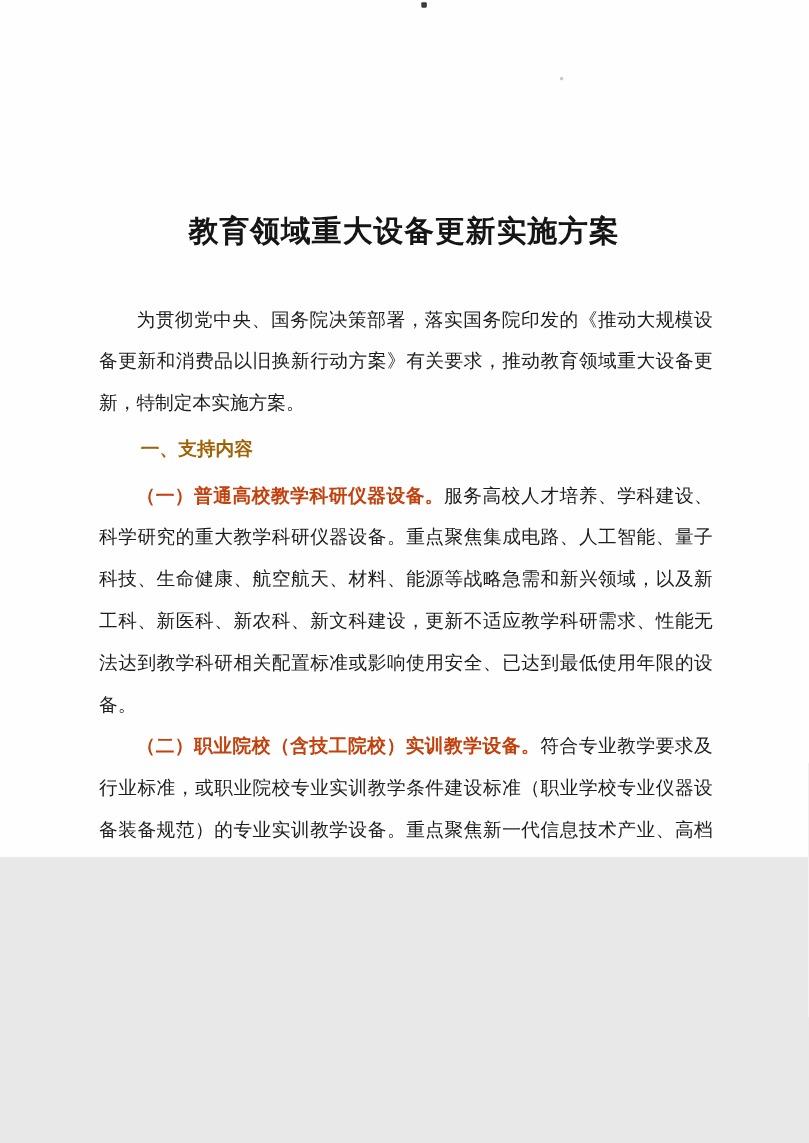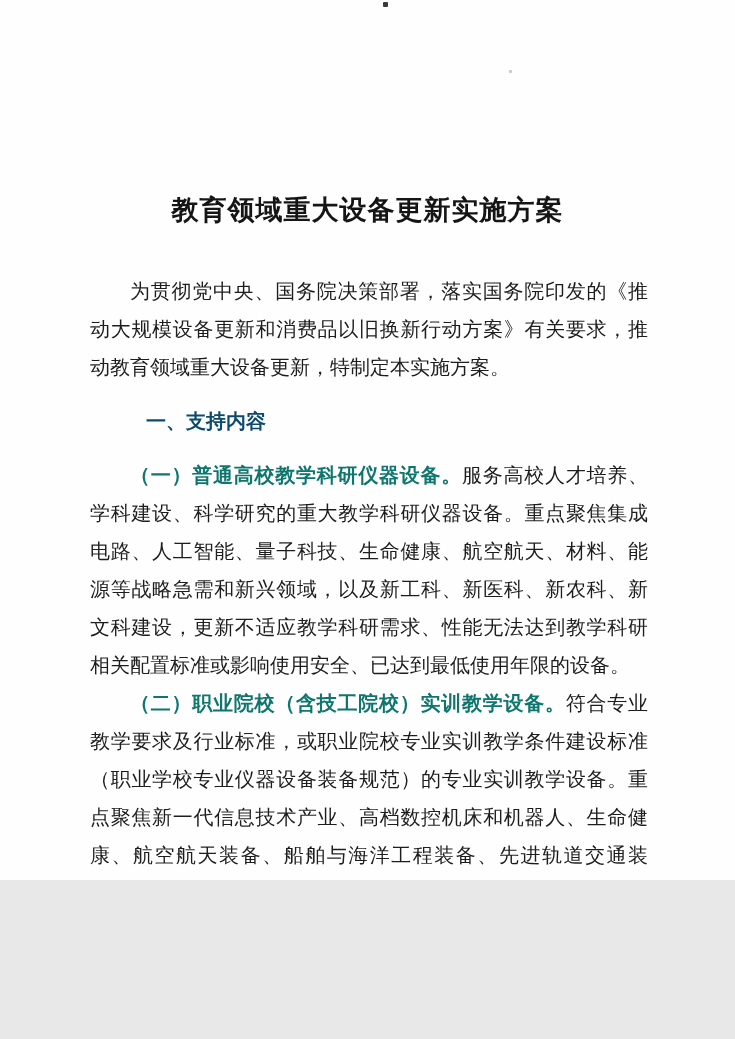--- a/index.html
+++ b/index.html
@@ -3,21 +3,21 @@
 <meta charset="utf-8">
 <style>
   html, body {
     margin: 0;
     padding: 0;
     background: #e8e8e8;
   }
   .page {
     position: relative;
     width: 735px;
-    height: 880px;
+    height: 779px;
     margin: 0 auto;
     background: #fefefe;
     overflow: hidden;
     color: #1c1c1c;
   }
   
   .speck {
     position: absolute;
     background: #3a3a3a;
     border-radius: 1px;
@@ -38,41 +38,41 @@
     font-size: 27px;
     letter-spacing: 1px;
     color: #151515;
   }
   .doc-body {
     position: absolute;
     top: 272px;
     left: 90px;
     width: 558px;
     font-family: "DejaVu Serif", "Liberation Serif", serif;
-    font-size: 20px;
+    font-size: 17px;
     line-height: 38px;
     text-align: justify;
     text-justify: inter-ideograph;
     color: #1d1d1d;
   }
   .para {
     margin: 0;
     text-indent: 2em;
   }
   .section-heading {
-    margin: 16px;
+    margin: 4px;
     text-indent: 2em;
     font-family: "DejaVu Sans", "Liberation Sans", sans-serif;
     font-weight: 700;
-    color: #0c4a6e;
+    color: #a16207;
   }
   .lead {
     font-family: "DejaVu Sans", "Liberation Sans", sans-serif;
     font-weight: 700;
-    color: #0f766e;
+    color: #c2410c;
   }
   .page-number {
     position: absolute;
     top: 942px;
     right: 95px;
     font-family: "DejaVu Serif", "Liberation Serif", serif;
     font-size: 20px;
     letter-spacing: 2px;
     color: #222;
     white-space: nowrap;

